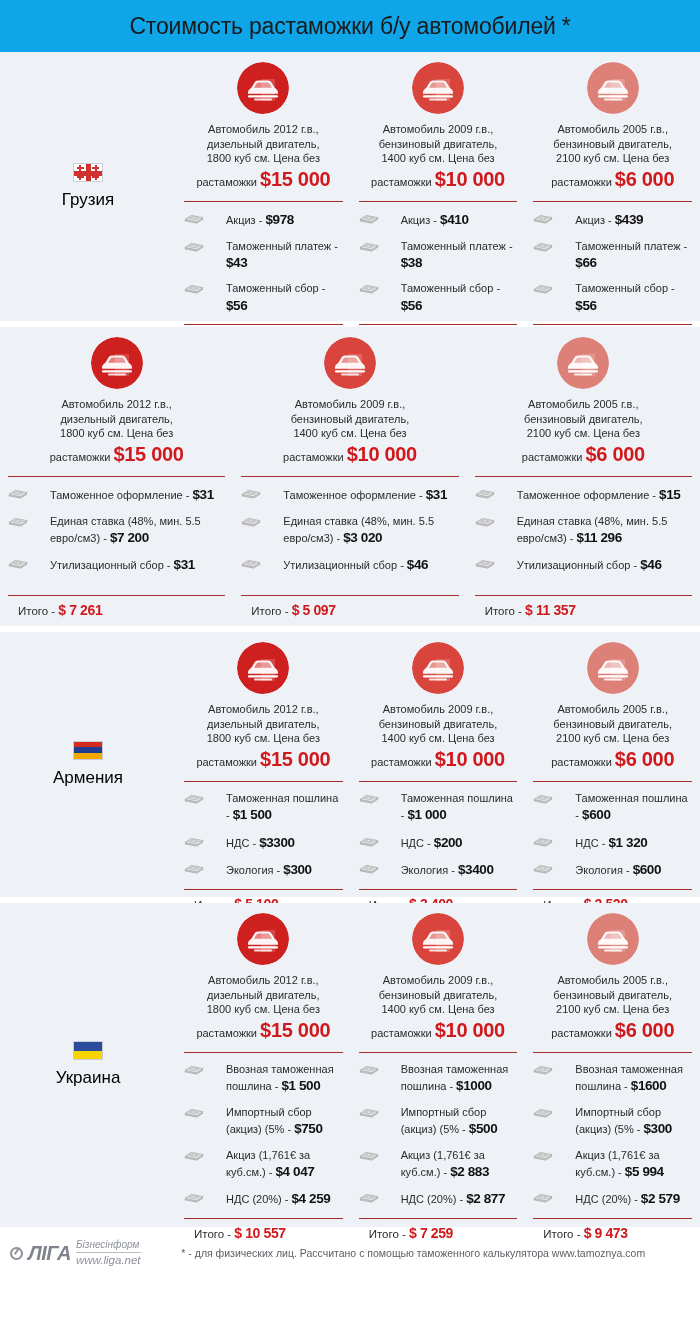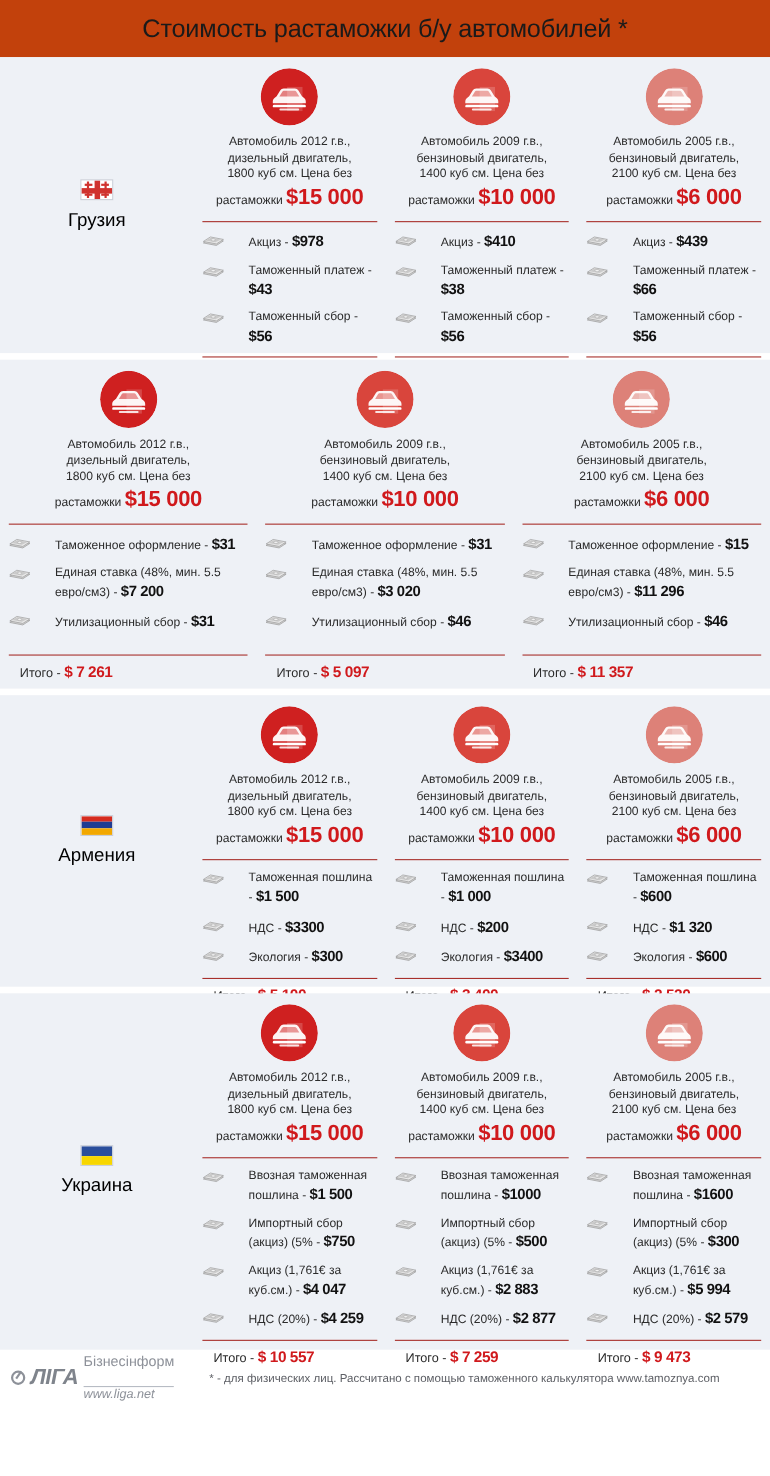--- a/index.html
+++ b/index.html
@@ -12,21 +12,21 @@
     color: #2b2b2b;
     overflow: hidden;
   }
 
   
   .title-bar {
     height: 52px;
     display: flex;
     align-items: center;
     justify-content: center;
-    background: #c2410c;
+    background: #0ea5e9;
   }
   .title-bar h1 {
     font-size: 23px;
     font-weight: normal;
     color: #1a1a1a;
     letter-spacing: -0.2px;
     white-space: nowrap;
   }
 
   
@@ -175,21 +175,21 @@
     background: #ffffff;
     display: flex;
     align-items: center;
     padding: 0 8px 0 10px;
   }
   .logo { display: flex; align-items: center; gap: 5px; flex: 0 0 auto; }
   .logo-mark { width: 13px; height: 13px; border-radius: 50%; border: 2px solid #8d9199; position: relative; }
   .logo-mark::after { content:""; position:absolute; left:4px; top:-2px; width:2px; height:8px; background:#8d9199; transform: rotate(35deg); }
   .logo-liga { font-size: 20px; font-weight: bold; color: #7f848c; font-style: italic; letter-spacing: -0.5px; }
   .logo-txt { display: flex; flex-direction: column; line-height: 1.12; }
-  .logo-txt .l1 { font-size: 13px; color: #8d9199; border-bottom: 1px solid #b7bcc4; padding-bottom: 14px; }
+  .logo-txt .l1 { font-size: 10px; color: #8d9199; font-style: italic; border-bottom: 1px solid #b7bcc4; padding-bottom: 1px; }
   .logo-txt .l2 { font-size: 11.5px; color: #8d9199; font-style: italic; padding-top: 1px; }
 
   .disclaimer {
     flex: 1;
     text-align: center;
     font-size: 10.5px;
     color: #5e6066;
     padding-right: 6px;
   }
 </style>

